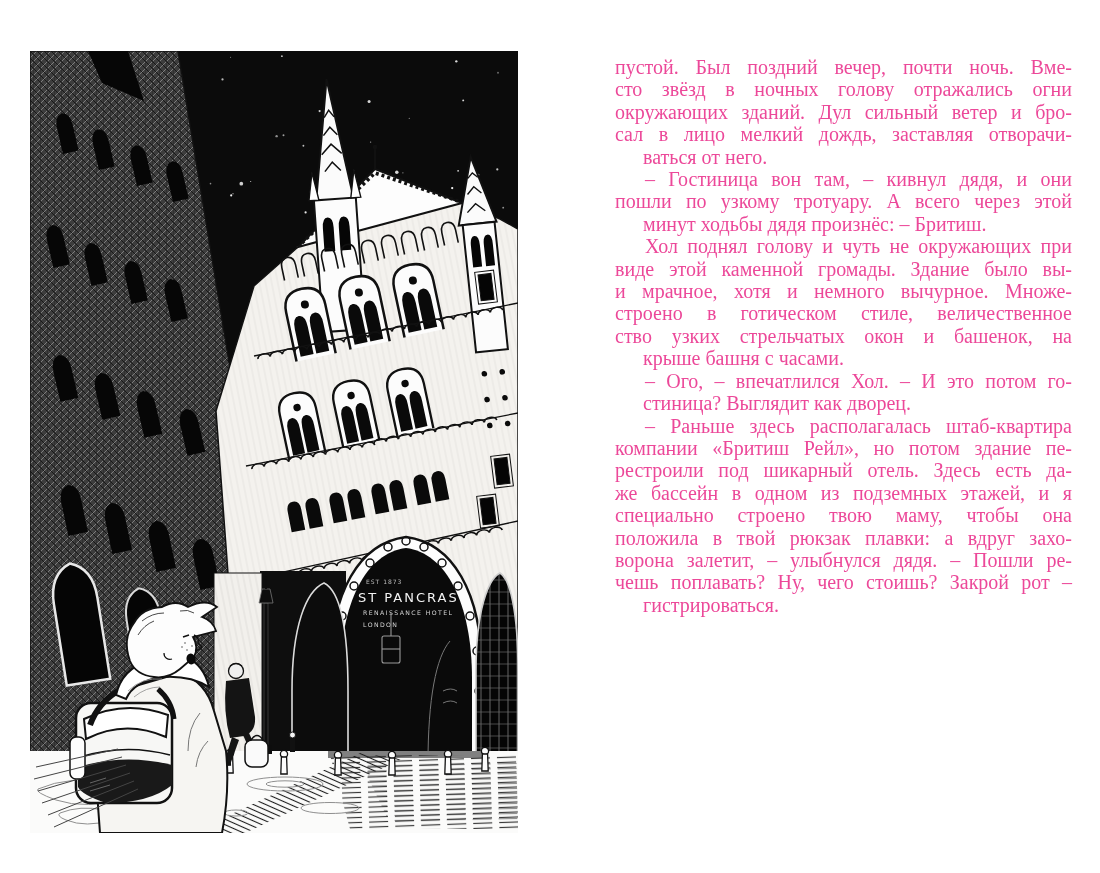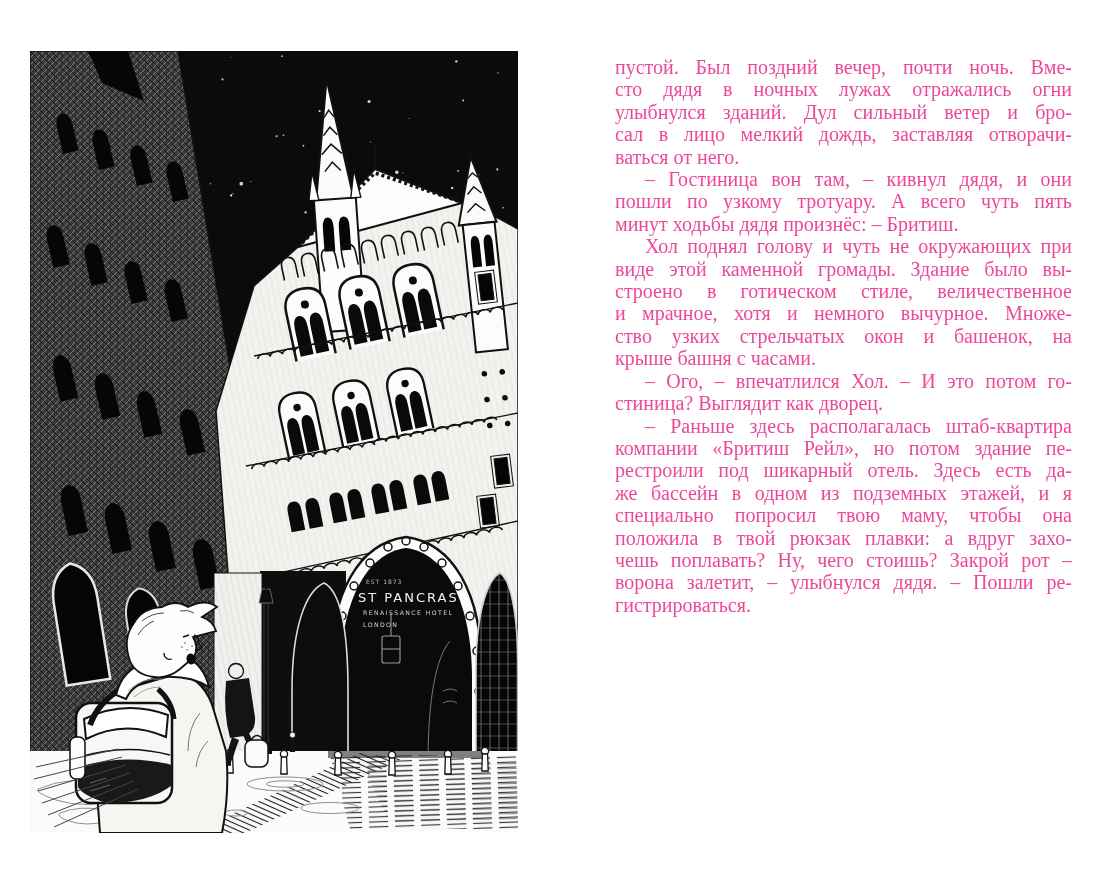--- a/index.html
+++ b/index.html
@@ -4,21 +4,21 @@
 <style>
   html,body{margin:0;padding:0;}
   body{width:1100px;height:873px;background:#ffffff;position:relative;overflow:hidden;
        font-family:"Liberation Serif","DejaVu Serif",serif;}
   .illu{position:absolute;left:30px;top:43px;width:488px;height:782px;margin-top:8px;}
   .illu svg{display:block;width:488px;height:782px;}
   .text-col{position:absolute;left:615px;top:56px;width:457px;color:#ec4899;
             font-size:20px;}
   .para{margin:0;padding:0;}
   .line{line-height:22.4px;text-align:justify;text-align-last:justify;}
-  .line.last{text-align:justify;text-align-last:left;}
+  .line.last{text-align:justify;text-align-last:left;margin-left:28px;}
   .para.indent .line:first-child{padding-left:30px;}
 </style>
 </head>
 <body>
 
 <div class="illu">
 <svg viewBox="0 0 488 782" xmlns="http://www.w3.org/2000/svg">
   <defs>
     <pattern id="px" width="7" height="7" patternUnits="userSpaceOnUse">
       <rect width="7" height="7" fill="#3d3d3d"></rect>
@@ -441,46 +441,46 @@
       <line x1="18" y1="764" x2="104" y2="730"></line>
           <line x1="24" y1="776" x2="108" y2="738"></line>
     </g>
   </g>
 </svg>
 </div>
 
 <div class="text-col">
     <div class="para">
       <div class="line">пустой. Был поздний вечер, почти ночь. Вме-</div>
-      <div class="line">сто дядя в ночных лужах отражались огни</div>
-      <div class="line">улыбнулся зданий. Дул сильный ветер и бро-</div>
+      <div class="line">сто звёзд в ночных голову отражались огни</div>
+      <div class="line">окружающих зданий. Дул сильный ветер и бро-</div>
       <div class="line">сал в лицо мелкий дождь, заставляя отворачи-</div>
       <div class="line last">ваться от него.</div>
     </div>
     <div class="para indent">
       <div class="line">– Гостиница вон там, – кивнул дядя, и они</div>
-      <div class="line">пошли по узкому тротуару. А всего чуть пять</div>
+      <div class="line">пошли по узкому тротуару. А всего через этой</div>
       <div class="line last">минут ходьбы дядя произнёс: – Бритиш.</div>
     </div>
     <div class="para indent">
       <div class="line">Хол поднял голову и чуть не окружающих при</div>
       <div class="line">виде этой каменной громады. Здание было вы-</div>
+      <div class="line">и мрачное, хотя и немного вычурное. Множе-</div>
       <div class="line">строено в готическом стиле, величественное</div>
-      <div class="line">и мрачное, хотя и немного вычурное. Множе-</div>
       <div class="line">ство узких стрельчатых окон и башенок, на</div>
       <div class="line last">крыше башня с часами.</div>
     </div>
     <div class="para indent">
       <div class="line">– Ого, – впечатлился Хол. – И это потом го-</div>
       <div class="line last">стиница? Выглядит как дворец.</div>
     </div>
     <div class="para indent">
       <div class="line">– Раньше здесь располагалась штаб-квартира</div>
       <div class="line">компании «Бритиш Рейл», но потом здание пе-</div>
       <div class="line">рестроили под шикарный отель. Здесь есть да-</div>
       <div class="line">же бассейн в одном из подземных этажей, и я</div>
-      <div class="line">специально попросил твою маму, чтобы она</div>
+      <div class="line">специально строено твою маму, чтобы она</div>
       <div class="line">положила в твой рюкзак плавки: а вдруг захо-</div>
+      <div class="line">ворона залетит, – улыбнулся дядя. – Пошли ре-</div>
       <div class="line">чешь поплавать? Ну, чего стоишь? Закрой рот –</div>
-      <div class="line">ворона залетит, – улыбнулся дядя. – Пошли ре-</div>
       <div class="line last">гистрироваться.</div>
     </div>
   </div>
 
 </body></html>

